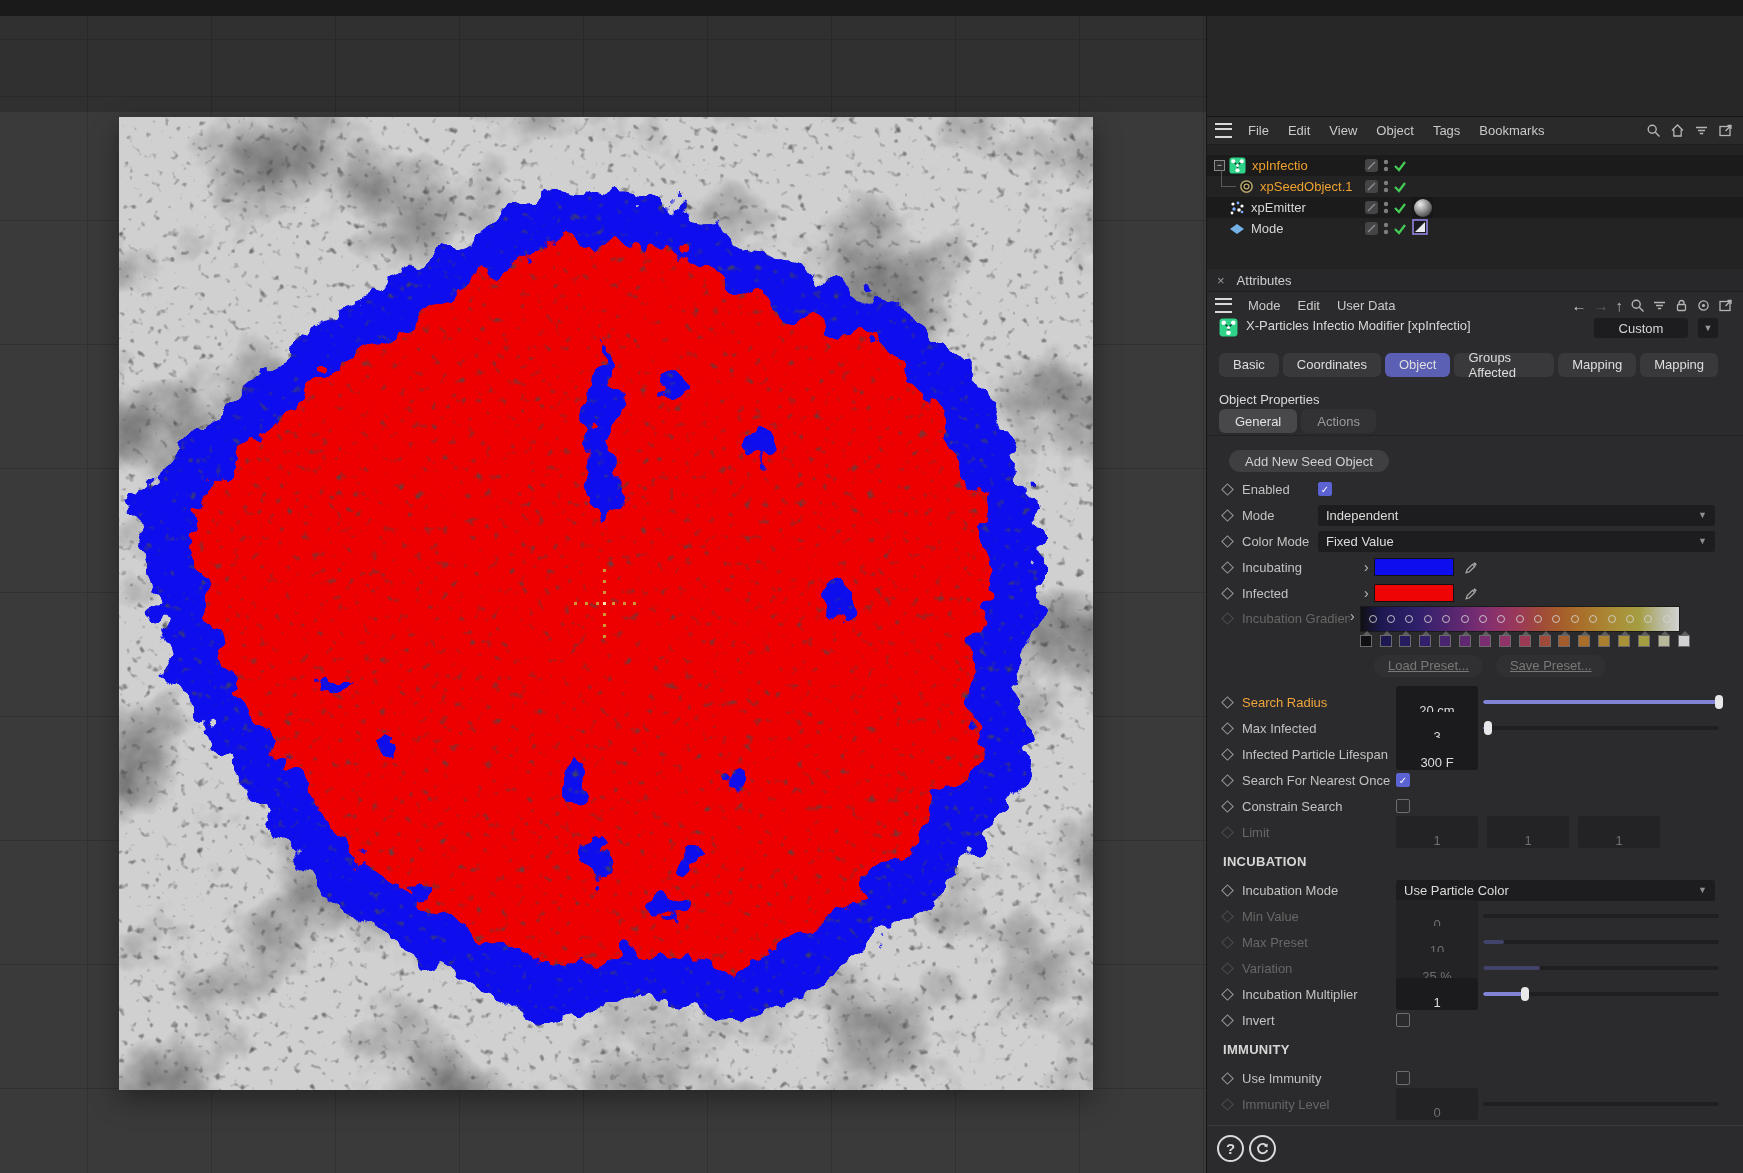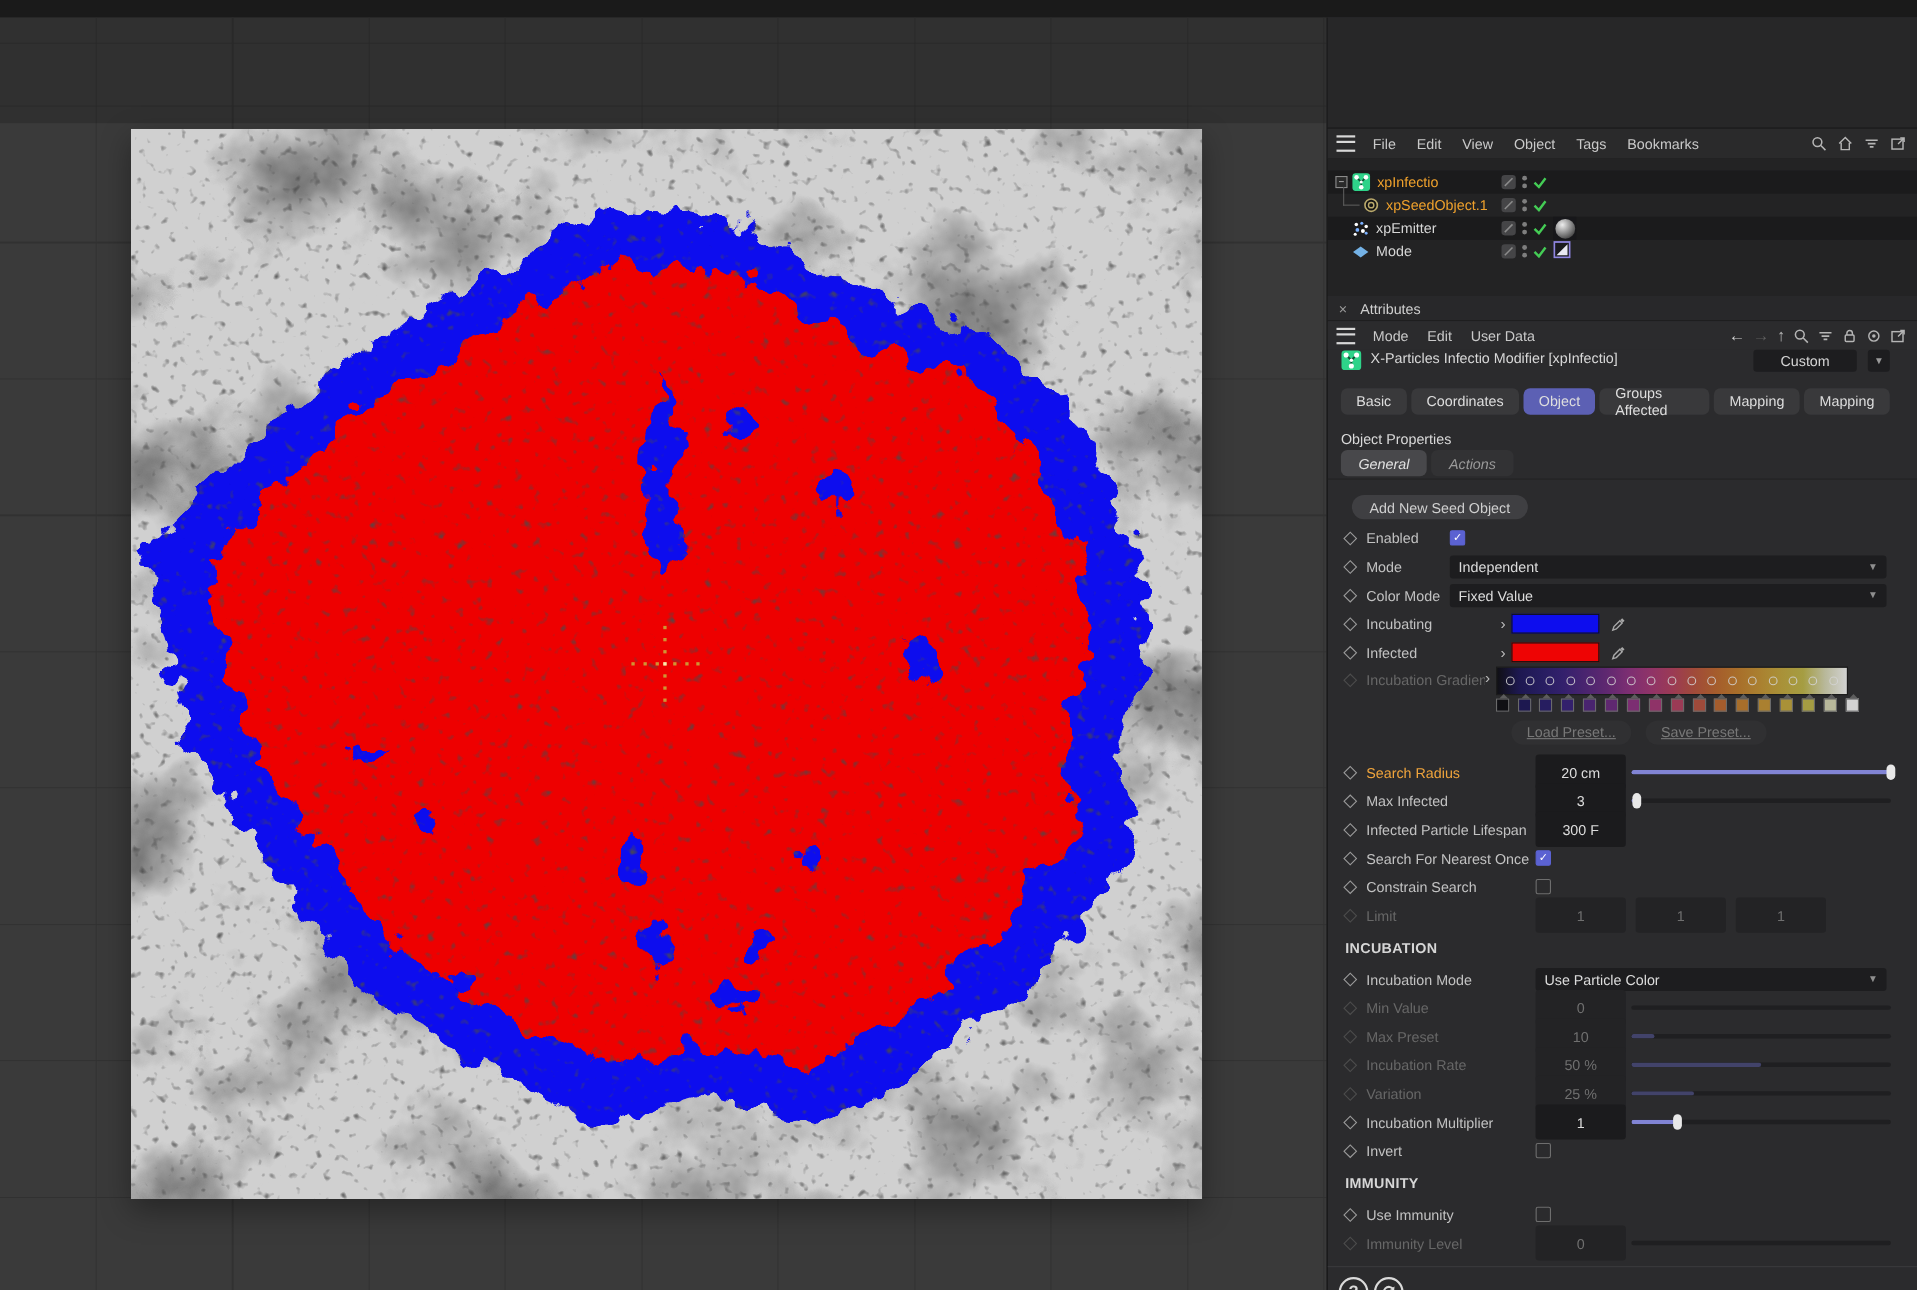--- a/index.html
+++ b/index.html
@@ -61,21 +61,21 @@
   .preset-dd{width:94px;height:20px;background:#1d1d1f;border-radius:3px;display:flex;align-items:center;
     justify-content:center;color:#d5d5d5;}
   .preset-arrow{width:20px;height:20px;background:#1d1d1f;border-radius:3px;margin-left:2px;display:flex;
     align-items:center;justify-content:center;color:#9a9a9a;font-size:9px;}
 
   .tabs{height:33px;display:flex;align-items:center;gap:4px;padding:0 25px 0 12px;}
   .tab{height:24px;padding:0 14px;background:#39393b;border-radius:6px;display:flex;align-items:center;color:#dedede;}
   .tab.active{background:#5c60b4;}
   .props-head{height:26px;display:flex;align-items:flex-end;padding-left:12px;color:#d9d9d9;}
   .subtabs{height:28px;display:flex;align-items:center;gap:4px;padding-left:12px;border-bottom:1px solid #222224;}
-  .subtab{height:22px;padding:1px 16px;border-radius:6px;display:flex;align-items:center;background:#323234;color:#9a9a9a;font-style:italic;}
+  .subtab{height:22px;padding:1px 16px;border-radius:6px;display:flex;align-items:center;background:#323234;color:#9a9a9a;}
   .subtab.active{background:#48484b;color:#e2e2e2;}
 
   
   .params{padding-top:10px;}
   .addbtn-row{height:30px;display:flex;align-items:center;padding-left:22px;}
   .pill{height:22px;padding:0 16px;border-radius:12px;background:#3f3f42;color:#cfcfcf;display:flex;align-items:center;}
   .row{height:26px;display:flex;align-items:center;padding-left:16px;}
   .dia{width:7px;height:7px;border:1px solid #9a9a9a;transform:rotate(45deg);margin-right:10px;flex:0 0 auto;}
   .lbl{color:#c2c2c2;white-space:nowrap;overflow:hidden;}
   .c1 .lbl{width:76px;}
@@ -86,21 +86,21 @@
   .cb{width:14px;height:14px;border:1px solid #6e6e6e;border-radius:2px;box-sizing:border-box;background:transparent;
     display:flex;align-items:center;justify-content:center;font-size:10px;color:transparent;}
   .cb.on{background:#5b62d2;border-color:#5b62d2;color:#fff;}
   .cb.on::after{content:"✓";}
   .dd{flex:1;height:21px;margin-right:28px;background:#1d1d1f;border-radius:3px;display:flex;align-items:center;
     padding:0 8px;color:#dcdcdc;}
   .dd .caret{margin-left:auto;color:#8f8f8f;font-size:9px;}
   .chev{margin-left:46px;color:#bbb;font-size:14px;}
   .swatch{width:78px;height:16px;margin-left:5px;border:1px solid #111;}
   .eyedrop{margin-left:10px;}
-  .inp{width:82px;height:32px;background:#1b1b1d;border-radius:3px;display:flex;align-items:center;
+  .inp{width:82px;height:32px;background:#1b1b1d;border-radius:3px;display:flex;align-items:flex-end;
     justify-content:center;color:#dcdcdc;flex:0 0 auto;}
   .row.dim .inp{background:#232325;color:#6f6f6f;}
   .slider{position:relative;width:236px;height:16px;margin-left:5px;flex:0 0 auto;}
   .slider .track{position:absolute;left:0;right:0;top:6px;height:4px;background:#1f1f21;border-radius:2px;overflow:hidden;}
   .slider .fill{height:100%;background:#8184d4;border-radius:2px;}
   .slider.dim .fill{background:#42436a;}
   .slider .knob{position:absolute;top:1px;width:8px;height:14px;border-radius:4px;background:#e8e8e8;transform:translateX(-50%);}
   .sect{height:32px;display:flex;align-items:center;padding-left:16px;font-weight:bold;color:#d6d6d6;letter-spacing:0.3px;}
 
   
@@ -610,32 +610,20 @@
         <span class="inp">
             <span>10</span>
           </span>
         <span class="slider dim">
           <span class="track">
               <span class="fill" style="display: block; width: 9%;"></span>
             </span>
         </span>
       </div>
 
-      <div class="row c2 dim">
-        <span class="dia"></span>
-        <span class="lbl">Incubation Rate</span>
-        <span class="inp">
-            <span>50 %</span>
-          </span>
-        <span class="slider dim">
-          <span class="track">
-              <span class="fill" style="display: block; width: 50%;"></span>
-            </span>
-        </span>
-      </div>
 
       <div class="row c2 dim">
         <span class="dia"></span>
         <span class="lbl">Variation</span>
         <span class="inp">
             <span>25 %</span>
           </span>
         <span class="slider dim">
           <span class="track">
               <span class="fill" style="display: block; width: 24%;"></span>

